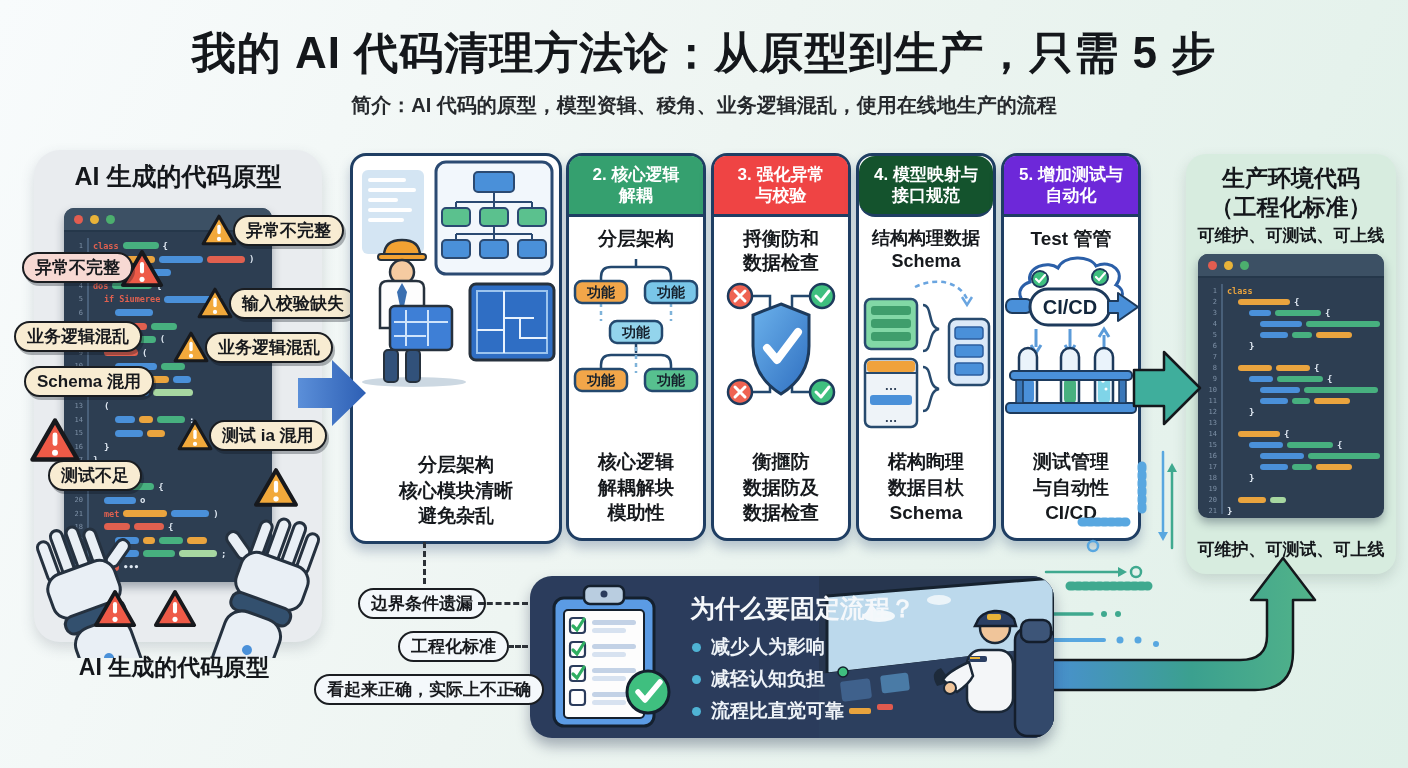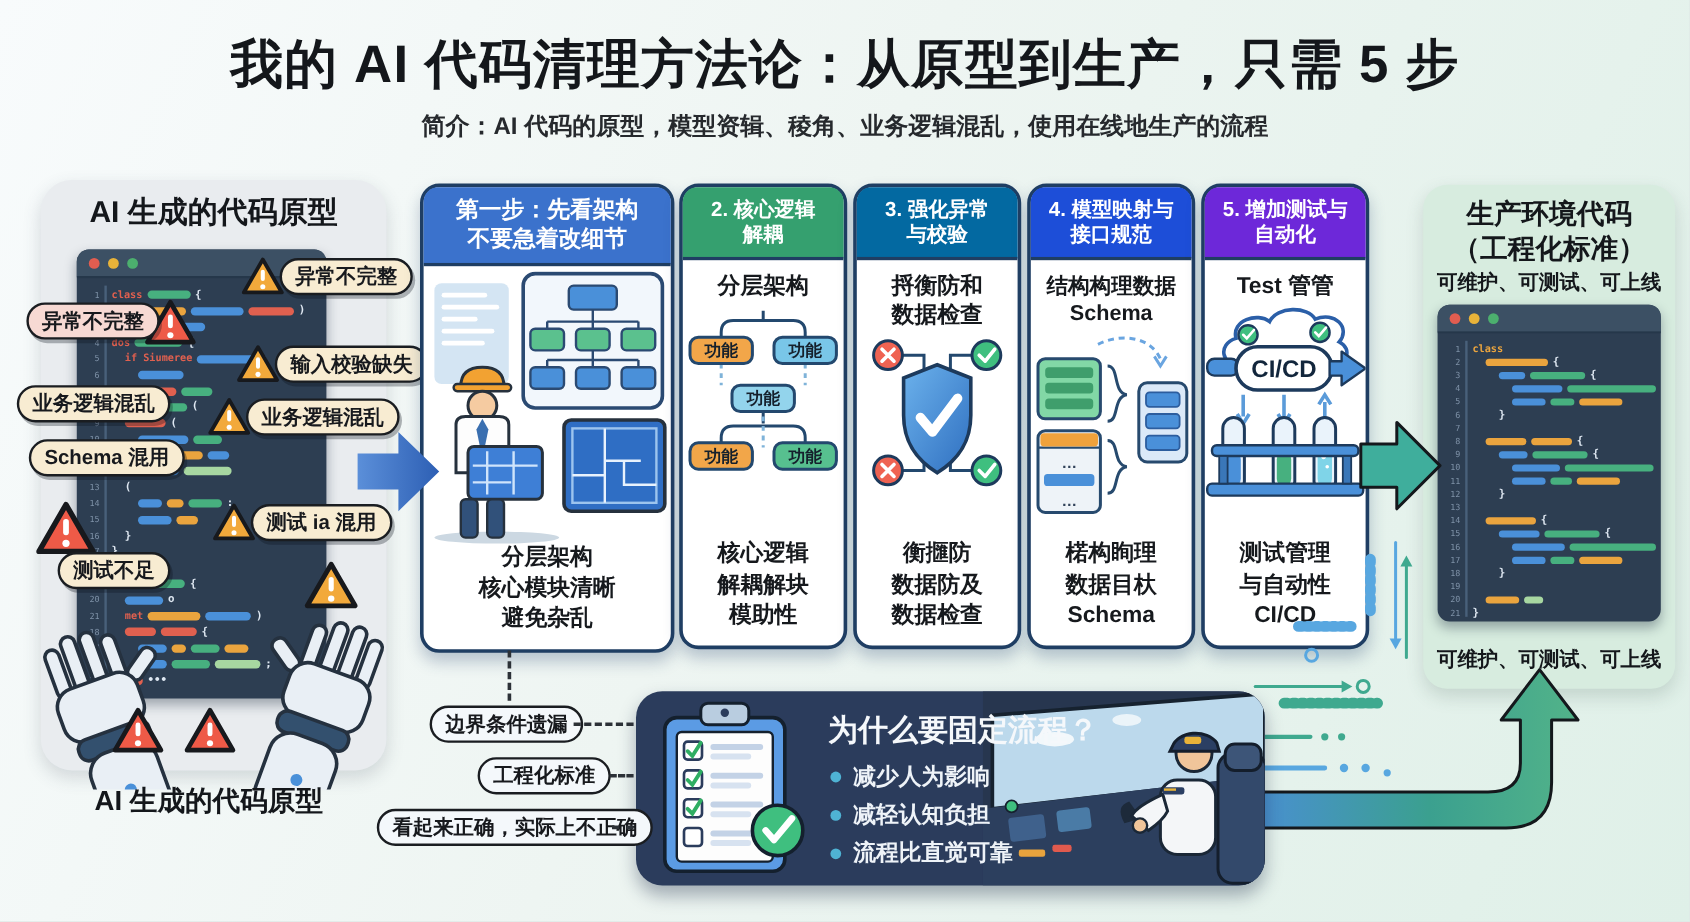--- a/index.html
+++ b/index.html
@@ -346,22 +346,20 @@
       </svg>
     <span class="tag" style="position:relative">测试 ia 混用</span>
   </div>
 
   <span class="tag pink" style="left:22px;top:252px;">异常不完整</span>
   <span class="tag" style="left:14px;top:321px;">业务逻辑混乱</span>
   <span class="tag" style="left:24px;top:366px;">Schema 混用</span>
   <span class="tag" style="left:48px;top:460px;">测试不足</span>
 
   <div class="card" style="left:350px;width:206px;height:385px;">
-    <div class="card-header big" style="background: rgb(59, 114, 204);">第一步：先看架构
-不要急着改细节</div>
     <svg style="margin:4px auto 0 auto" width="200" height="228" viewBox="0 0 200 228">
       <rect x="6" y="10" width="62" height="84" rx="6" fill="#cfe2f2" opacity="0.9"></rect>
       <rect x="12" y="18" width="38" height="4" rx="2" fill="#fff"></rect>
         <rect x="12" y="28" width="48" height="4" rx="2" fill="#fff"></rect>
       <rect x="12" y="38" width="30" height="4" rx="2" fill="#fff"></rect>
         <rect x="12" y="48" width="44" height="4" rx="2" fill="#fff"></rect>
       <rect x="12" y="58" width="36" height="4" rx="2" fill="#fff"></rect>
       <rect x="80" y="2" width="116" height="112" rx="10" fill="#f2f7fc" stroke="#2b4a72" stroke-width="3"></rect>
       <rect x="118" y="12" width="40" height="20" rx="4" fill="#4a90d9" stroke="#2b4a72" stroke-width="2"></rect>
       <path d="M138 32 V42 M100 42 H176 M100 42 V48 M138 42 V48 M176 42 V48" fill="none" stroke="#2b4a72" stroke-width="2"></path>
@@ -410,21 +408,21 @@
       <text x="67" y="80" text-anchor="middle" font-size="14" font-weight="bold" fill="#15202c">功能</text>
       <text x="32" y="128" text-anchor="middle" font-size="14" font-weight="bold" fill="#15202c">功能</text>
       <text x="102" y="128" text-anchor="middle" font-size="14" font-weight="bold" fill="#15202c">功能</text>
     </svg>
     <div class="card-bottom">核心逻辑
 解耦解块
 模助性</div>
   </div>
 
   <div class="card" style="left:711px;width:134px;height:382px;">
-    <div class="card-header" style="background: #0369a1;">3. 强化异常
+    <div class="card-header" style="background: #ef4444;">3. 强化异常
 与校验</div>
     <div class="card-top">捋衡防和
 数据检查</div>
     <svg style="margin:4px auto 0 auto" width="134" height="140" viewBox="0 0 134 140">
       <defs>
           <linearGradient id="shg" x1="0" y1="0" x2="1" y2="1">
         <stop offset="0" stop-color="#6cb2ec"></stop>
             <stop offset="1" stop-color="#2f6fc0"></stop>
           </linearGradient>
         </defs>
@@ -439,21 +437,21 @@
       <path d="M21 107 L31 117 M31 107 L21 117" stroke="#fff" stroke-width="3" stroke-linecap="round"></path>
       <circle cx="108" cy="112" r="12" fill="#3fbf7f" stroke="#1d3a5c" stroke-width="2.5"></circle>
       <path d="M102 112 L107 117 L115 107" fill="none" stroke="#fff" stroke-width="3" stroke-linecap="round" stroke-linejoin="round"></path>
     </svg>
     <div class="card-bottom">衡擓防
 数据防及
 数据检查</div>
   </div>
 
   <div class="card" style="left:856px;width:134px;height:382px;">
-    <div class="card-header" style="background: #1d4ed8;">4. 模型映射与
+    <div class="card-header" style="background: #14532d; border-radius: 16px;">4. 模型映射与
 接口规范</div>
     <div class="card-top" style="font-size:18px">结构构理数据
 Schema</div>
     <svg style="margin:2px auto 0 auto" width="134" height="158" viewBox="0 0 134 158">
       <path d="M56 12 C76 2 100 6 108 24" fill="none" stroke="#6aa5e0" stroke-width="2.5" stroke-dasharray="5 4"></path>
       <path d="M103 22 L108 30 L113 22" fill="none" stroke="#6aa5e0" stroke-width="2.5"></path>
       <rect x="6" y="24" width="52" height="50" rx="6" fill="#82d8a6" stroke="#274a6e" stroke-width="2.5"></rect>
       <rect x="12" y="31" width="40" height="9" rx="3" fill="#3f9e6c"></rect>
       <rect x="12" y="44" width="40" height="9" rx="3" fill="#3f9e6c"></rect>
       <rect x="12" y="57" width="40" height="9" rx="3" fill="#3f9e6c"></rect>

